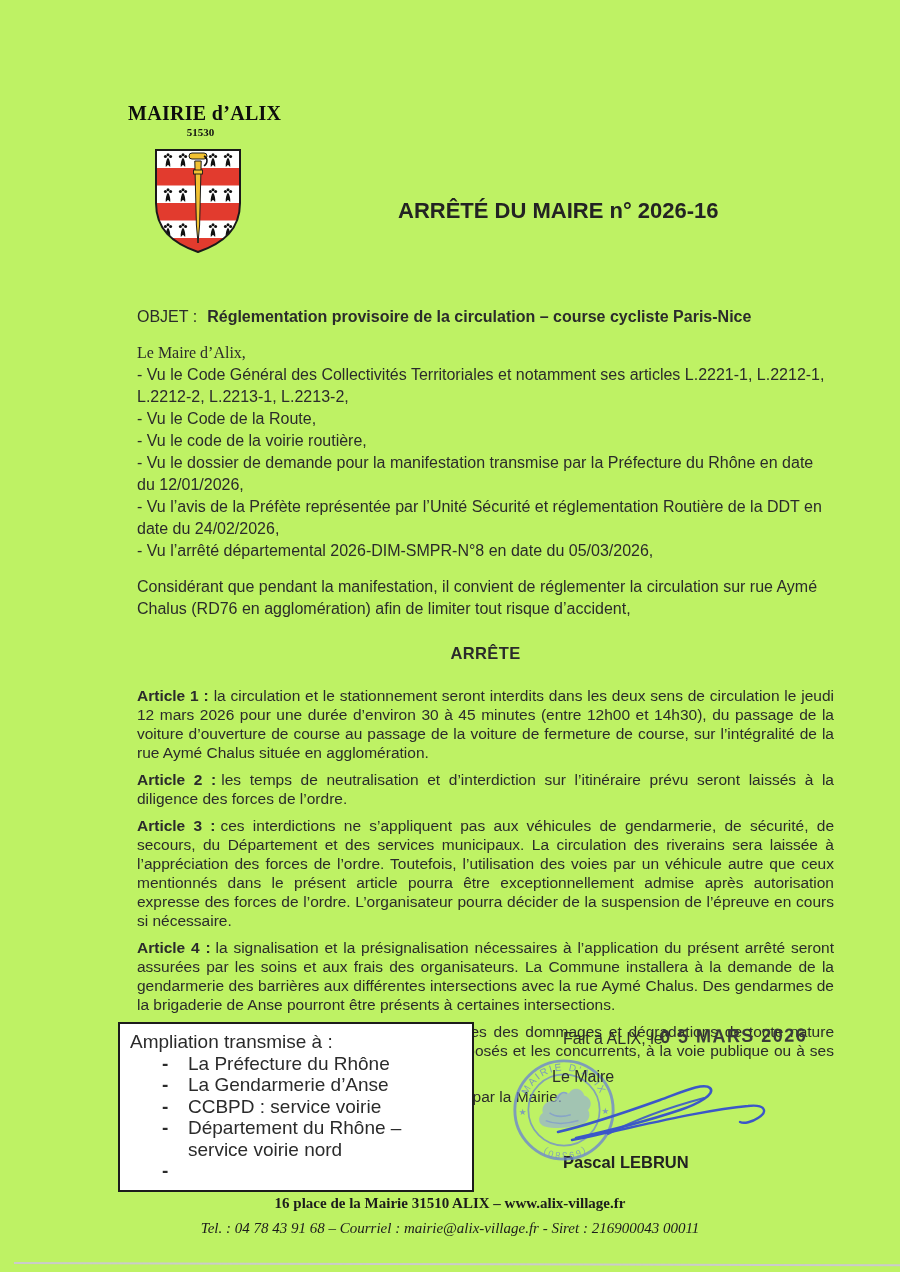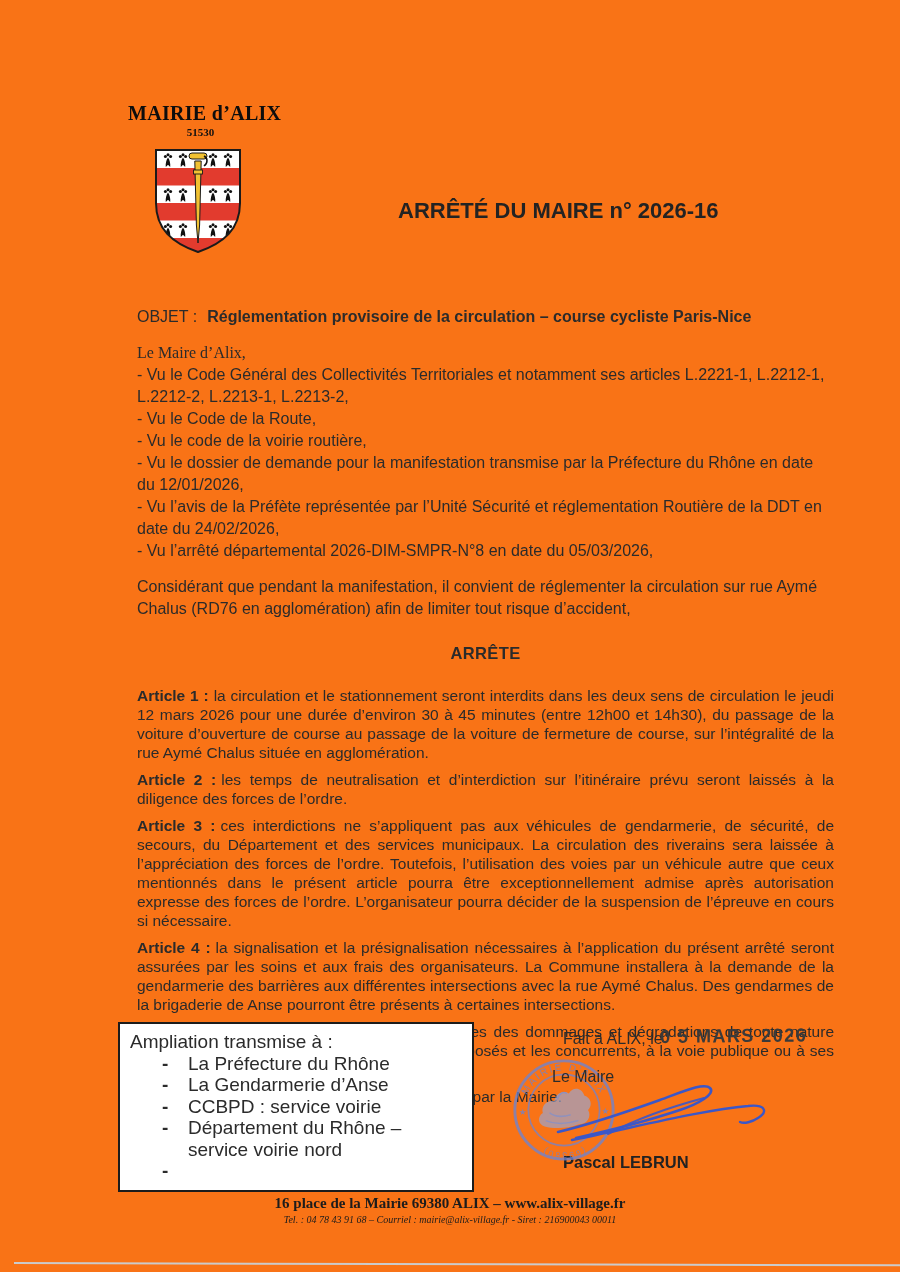--- a/index.html
+++ b/index.html
@@ -1,16 +1,16 @@
 <!DOCTYPE html>
 <html lang="fr"><head>
 <meta charset="utf-8">
 <style>
   html,body{margin:0;padding:0;background:#ffffff;}
-  .page{position:relative;width:900px;height:1272px;background:#f97316;overflow:hidden;
+  .page{position:relative;width:900px;height:1272px;background:#bef264;overflow:hidden;
         font-family:"Liberation Sans",sans-serif;color:#2b2b2b;}
 
   
   .commune-block{position:absolute;left:128px;top:102px;width:145px;text-align:center;}
   .commune-name{font-family:"Liberation Serif",serif;font-weight:700;font-size:20px;
                 letter-spacing:.3px;color:#0d0d0d;white-space:nowrap;}
   .commune-cp{font-family:"Liberation Serif",serif;font-weight:700;font-size:11px;color:#111;margin-top:1px;}
   .coa{position:absolute;left:152px;top:147px;width:92px;height:108px;}
   .doc-title{position:absolute;left:398px;top:198px;font-size:22px;font-weight:700;color:#232323;white-space:nowrap;}
 
@@ -40,21 +40,21 @@
               transform-origin:left top;white-space:nowrap;}
   .le-maire{position:absolute;left:552px;top:1068px;font-size:16px;z-index:3;}
   .stamp{position:absolute;left:511px;top:1057px;width:106px;height:106px;opacity:.9;z-index:1;}
   .signature{position:absolute;left:552px;top:1078px;width:235px;height:72px;z-index:2;}
   .mayor-name{position:absolute;left:563px;top:1153px;font-size:16.5px;font-weight:700;color:#222;}
 
   
   .footer{position:absolute;left:0;top:1195px;width:900px;text-align:center;
           font-family:"Liberation Serif",serif;color:#1c1c1c;}
   .footer-l1{font-size:15px;font-weight:600;}
-  .footer-l2{font-size:10px;font-style:italic;font-weight:500;margin-top:2px;}
+  .footer-l2{font-size:15px;font-style:italic;font-weight:500;margin-top:8px;}
 
   .scan-line{position:absolute;left:14px;top:1262px;width:886px;height:2px;background:#cbcbcb;
              transform:rotate(.15deg);transform-origin:left center;}
 </style>
 </head>
 <body>
 
 <div class="page">
 
   <div class="commune-block">
@@ -192,18 +192,18 @@
 
   <svg class="signature" viewBox="0 0 235 72" aria-hidden="true">
     <path d="M6,54 C40,46 80,32 108,22 C130,14 152,4 158,10 C164,16 146,26 128,32 C98,42 60,52 24,60" fill="none" stroke="#3b57c8" stroke-width="2.6" stroke-linecap="round"></path>
     <path d="M20,62 C80,50 150,32 196,28 C214,26 216,34 206,40 C200,44 192,46 188,44" fill="none" stroke="#3b57c8" stroke-width="2.4" stroke-linecap="round"></path>
     <path d="M56,56 C90,38 122,28 152,20" fill="none" stroke="#3b57c8" stroke-width="2" stroke-linecap="round" opacity=".9"></path>
   </svg>
 
   <div class="mayor-name">Pascal LEBRUN</div>
 
   <div class="footer">
-    <div class="footer-l1">16 place de la Mairie 69380 ALIX – www.alix-village.fr</div>
+    <div class="footer-l1">16 place de la Mairie 31510 ALIX – www.alix-village.fr</div>
     <div class="footer-l2">Tel. : 04 78 43 91 68 – Courriel : mairie@alix-village.fr - Siret : 216900043 00011</div>
   </div>
 
   <div class="scan-line"></div>
 </div>
 
 </body></html>

